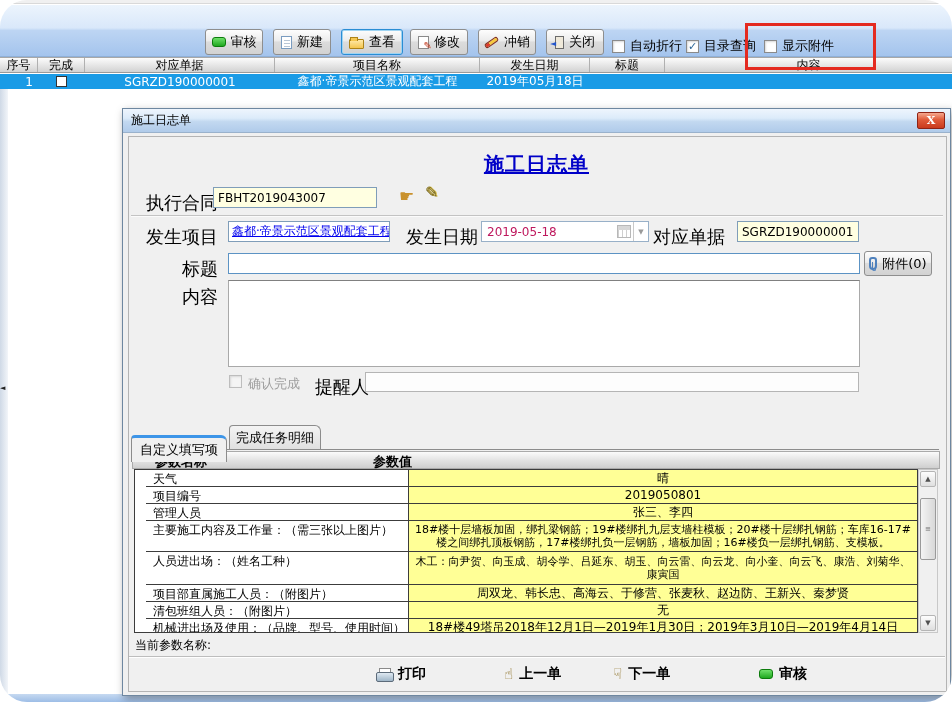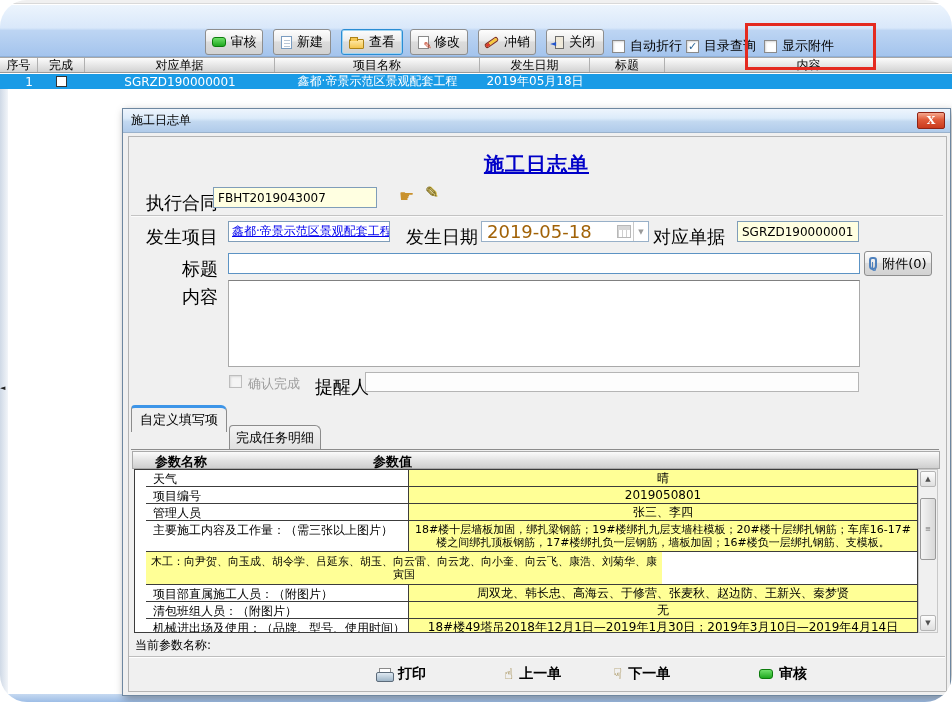--- a/index.html
+++ b/index.html
@@ -61,21 +61,21 @@
 
   .flabel { position:absolute; width:75px; text-align:right; font-size:18px; }
   .finput { position:absolute; height:21px; border:1px solid #7f9db9; background:#fff; font-size:12px; padding:0 4px;
     font-family:"DejaVu Sans",sans-serif; }
   .finput.yellow { background:#ffffe1; }
   .link-box { position:absolute; height:21px; border:1px solid #7f9db9; background:#fff; overflow:hidden; display:flex; align-items:center; padding:0 3px; white-space:nowrap; }
   .link-box span { color:#0000ee; text-decoration:underline; font-size:12px; }
   .sep { position:absolute; left:8px; width:812px; height:2px; border-top:1px solid #c3c3c3; border-bottom:1px solid #fbfbfb; }
 
   .date-box { position:absolute; height:21px; border:1px solid #98b0c8; background:#fff; display:flex; align-items:center; }
-  .date-box .dtxt { flex:1; padding:0 5px; color:#a16207; font-size:18px; }
+  .date-box .dtxt { flex:1; padding:0 5px; color:#be185d; font-size:12px; }
   .date-box .dcal { width:14px; height:13px; border:1px solid #b8b8b8; background:
      linear-gradient(#d7d7d7 0 4px,transparent 4px),
      repeating-linear-gradient(90deg,#cfcfcf 0 1px,transparent 1px 4px); margin-right:2px; }
   .date-box .darr { width:15px; height:100%; border-left:1px solid #c9c9c9; display:flex; align-items:center; justify-content:center; font-size:7px; color:#9a9a9a; }
 
   .attach-btn { position:absolute; display:flex; align-items:center; justify-content:center; gap:5px;
     background:linear-gradient(#fdfdfd,#ececec 45%,#dcdcdc 50%,#d2d2d2); border:1px solid #8e8e8e; border-radius:3px; font-size:13px; }
   .clip { width:8px; height:13px; border:2px solid #4f81bd; border-radius:4px 4px 5px 5px; position:relative; }
   .clip::after { content:""; position:absolute; left:1px; top:3px; width:2px; height:8px; border:1px solid #4f81bd; border-top:none; border-radius:0 0 2px 2px; }
 
@@ -237,21 +237,21 @@
     </div>
 
     <div class="flabel" style="left:20px;top:176px;">内容</div>
     <textarea class="textarea-box" style="left: 105px; top: 171px; width: 632px; height: 87px; resize: none;"></textarea>
 
     <span class="cbox disabled" style="position:absolute;left:106px;top:266px;"></span>
     <span class="dis-label" style="position:absolute;left:125px;top:266px;">确认完成</span>
     <span style="position:absolute;left:192px;top:266px;font-size:18px;">提醒人</span>
     <input class="finput" style="left: 242px; top: 263px; width: 494px; height: 20px; border-color: rgb(181, 181, 181); background: rgb(253, 253, 253);" value="">
 
-    <div class="tab active" style="left:8px;top:296px;width:96px;">
+    <div class="tab active" style="left:8px;top:326px;width:96px;">
       <span>自定义填写项</span>
     </div>
     <div class="tab" style="left:106px;top:316px;width:92px;">
       <span>完成任务明细</span>
     </div>
     <div class="tab-line" style="top:340px;"></div>
 
     <div class="param-head" style="top:342px;">
       <span class="h1">参数名称</span>
       <span class="h2">参数值</span>
@@ -268,20 +268,21 @@
       </div>
       <div class="prow h17">
         <div class="pcell-l">管理人员</div>
         <div class="pcell-v">张三、李四</div>
       </div>
       <div class="prow h31 small">
         <div class="pcell-l">主要施工内容及工作量：（需三张以上图片）</div>
         <div class="pcell-v">18#楼十层墙板加固，绑扎梁钢筋；19#楼绑扎九层支墙柱模板；20#楼十层绑扎钢筋；车库16-17#楼之间绑扎顶板钢筋，17#楼绑扎负一层钢筋，墙板加固；16#楼负一层绑扎钢筋、支模板。</div>
       </div>
       <div class="prow h33 small">
+        <div class="pcell-l">人员进出场：（姓名工种）</div>
         <div class="pcell-v">木工：向尹贺、向玉成、胡令学、吕延东、胡玉、向云雷、向云龙、向小奎、向云飞、康浩、刘菊华、康寅国</div>
       </div>
       <div class="prow h17">
         <div class="pcell-l">项目部直属施工人员：（附图片）</div>
         <div class="pcell-v">周双龙、韩长忠、高海云、于修营、张麦秋、赵边防、王新兴、秦梦贤</div>
       </div>
       <div class="prow h17">
         <div class="pcell-l">清包班组人员：（附图片）</div>
         <div class="pcell-v">无</div>
       </div>

